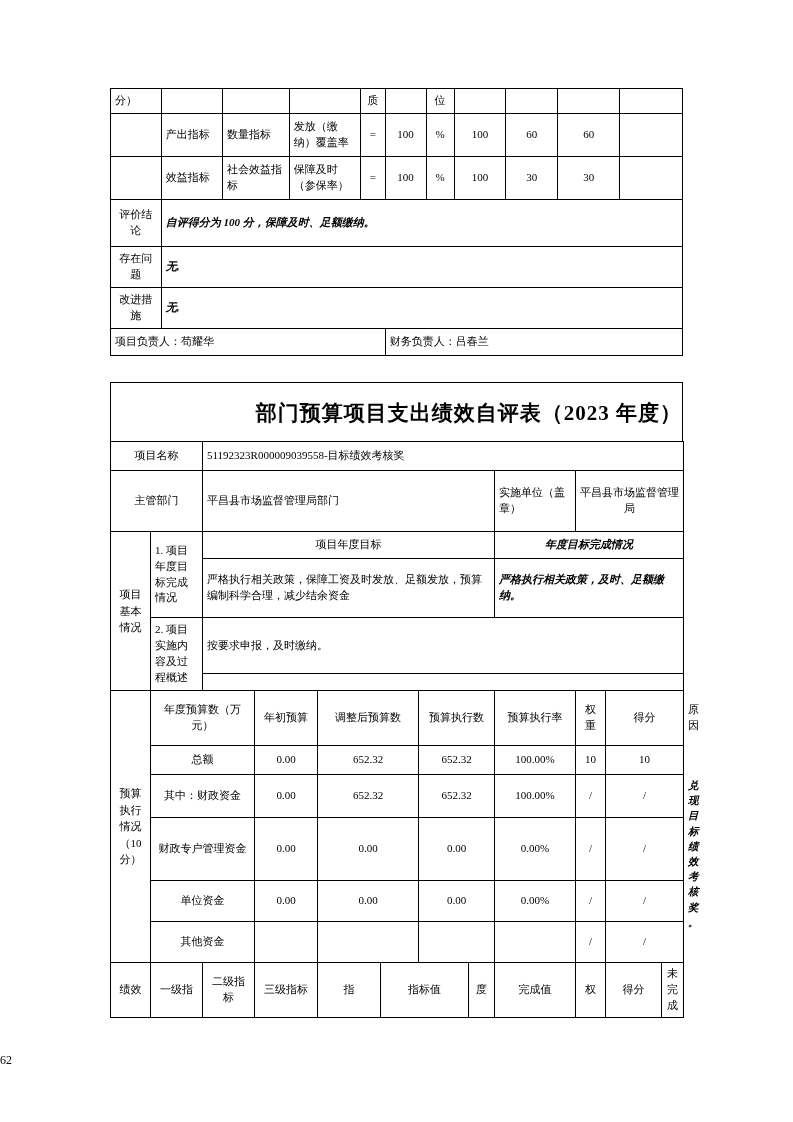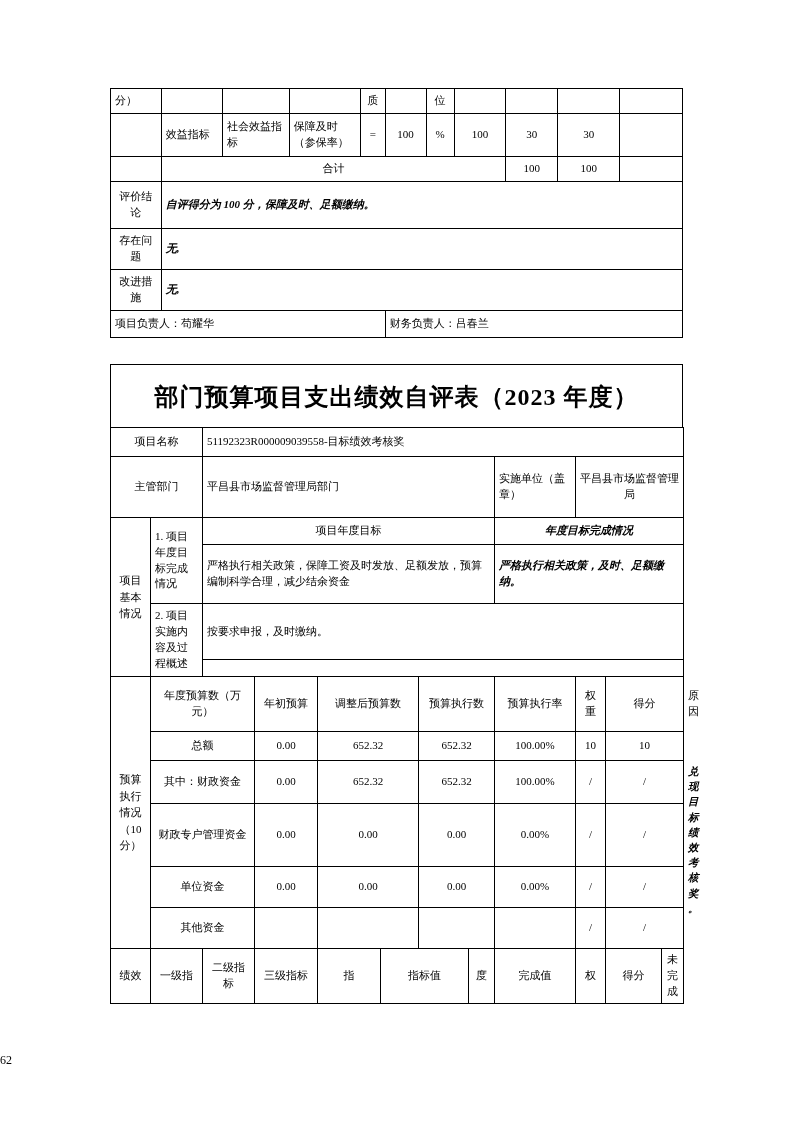--- a/index.html
+++ b/index.html
@@ -48,23 +48,24 @@
   
   .title-wrap {
     width: 573px;
     border: 1px solid #000;
     border-bottom: none;
     box-sizing: border-box;
     padding: 16px 0 14px 0;
     text-align: center;
   }
   .title-wrap .title {
-    font-size: 24px;
+    font-size: 21px;
     font-weight: bold;
     letter-spacing: 1px;
+    text-align: right;
   }
   .tbl-main td { height: 20px; }
 
   .vlabel {
     text-align: center;
     line-height: 1.5;
   }
   .pagenum {
     position: absolute;
     bottom: 54px;
@@ -103,36 +104,42 @@
       <td class="c">质</td>
       <td></td>
       <td class="c">位</td>
       <td></td>
       <td></td>
       <td></td>
       <td></td>
     </tr>
     <tr>
       <td></td>
+      <td class="l tall">产出指标</td>
+      <td class="l">数量指标</td>
+      <td class="l">发放（缴纳）覆盖率</td>
+      <td class="c">=</td>
+      <td class="c">100</td>
+      <td class="c">%</td>
+      <td class="c">100</td>
+      <td class="c">60</td>
+      <td class="c">60</td>
+      <td></td>
+    </tr>
+    <tr>
+      <td></td>
       <td class="l tall">效益指标</td>
       <td class="l">社会效益指标</td>
       <td class="l">保障及时（参保率）</td>
       <td class="c">=</td>
       <td class="c">100</td>
       <td class="c">%</td>
       <td class="c">100</td>
       <td class="c">30</td>
       <td class="c">30</td>
-      <td></td>
-    </tr>
-    <tr>
-      <td></td>
-      <td class="c" colspan="7">合计</td>
-      <td class="c">100</td>
-      <td class="c">100</td>
       <td></td>
     </tr>
     <tr>
       <td class="c" style="height:40px">评价结论</td>
       <td class="l ital" colspan="10">自评得分为 100 分，保障及时、足额缴纳。</td>
     </tr>
     <tr>
       <td class="c" style="height:34px">存在问题</td>
       <td class="l ital" colspan="10">无,</td>
     </tr>

